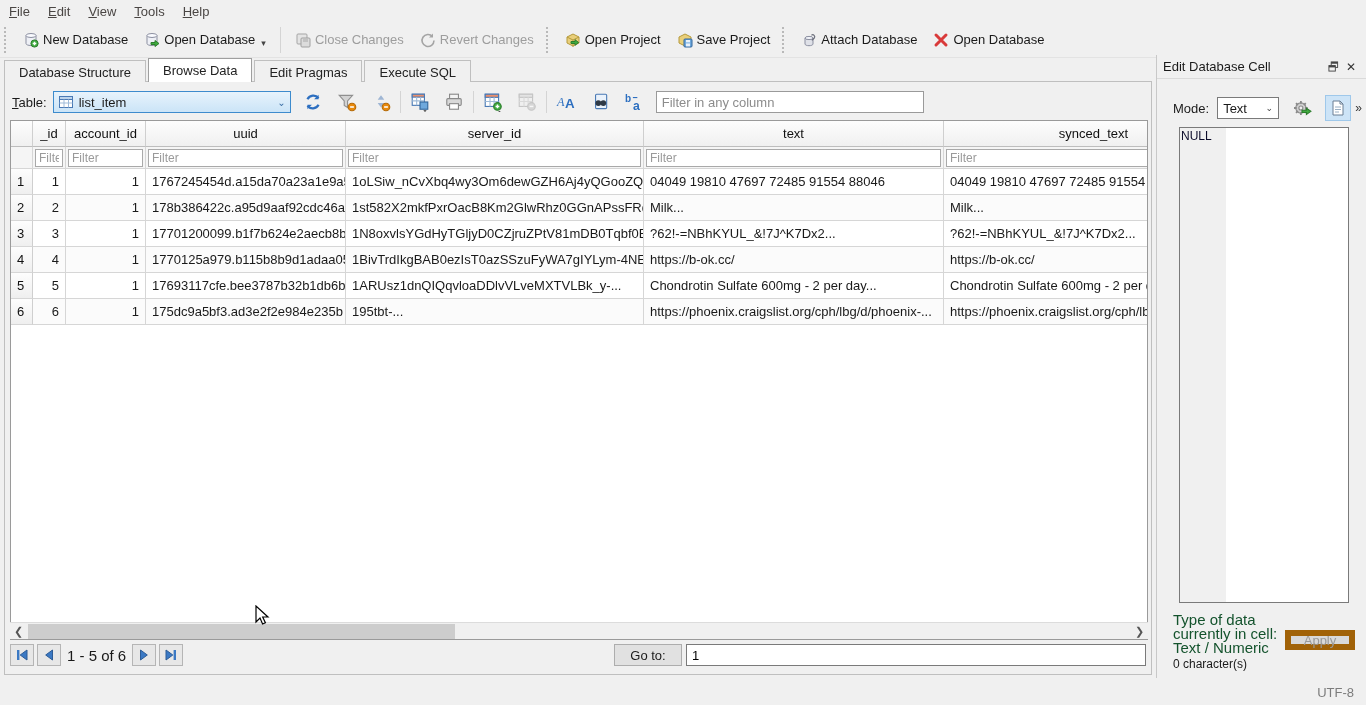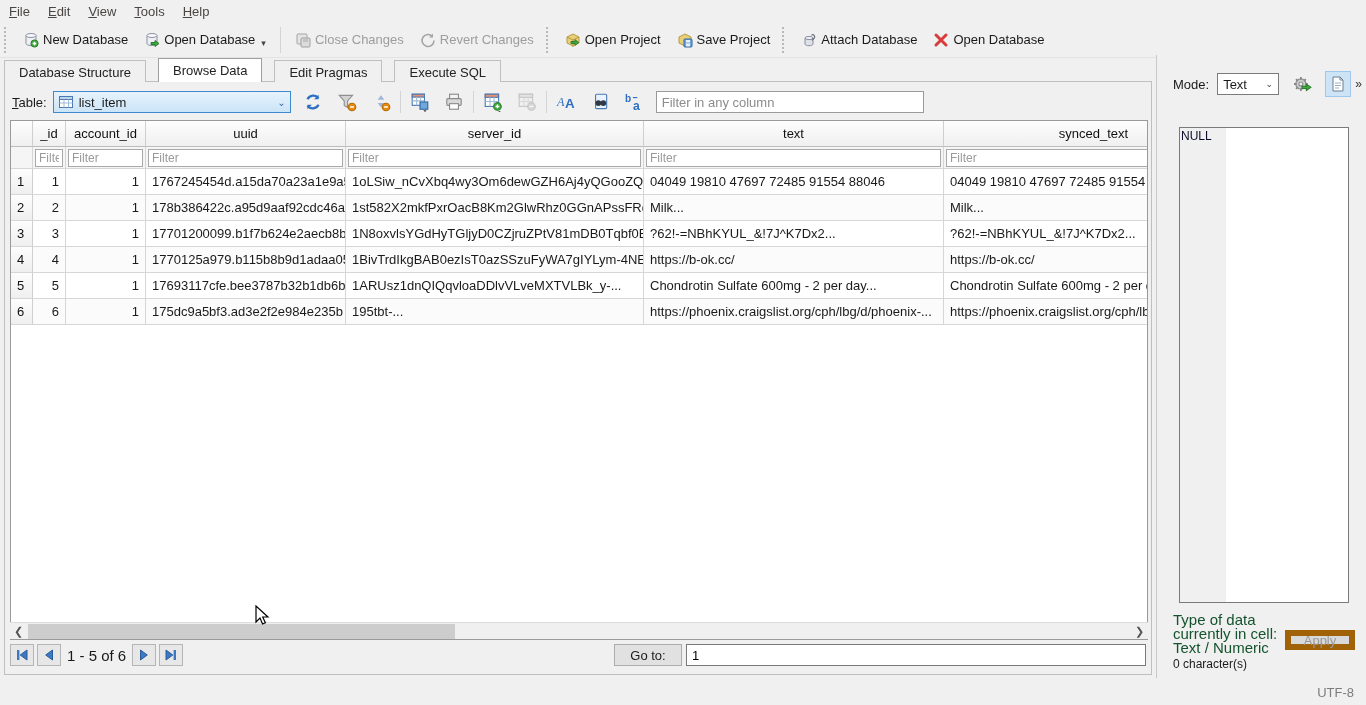--- a/index.html
+++ b/index.html
@@ -20,21 +20,21 @@
   .tb-handle { width:8px; height:26px; border-left:2px dotted #b9b9b9; margin:0 3px 0 4px; }
   .tb-sep { width:1px; height:26px; background:#d4d4d4; margin:0 6px; }
   .tb-btn { display:flex; align-items:center; gap:4px; padding:5px 8px; border-radius:2px; white-space:nowrap; }
   .tb-btn.disabled { color:#9d9d9d; }
   .tb-caret { font-size:9px; color:#444; margin-left:2px; align-self:flex-end; }
   .icon16 { width:16px; height:16px; flex:0 0 16px; }
 
   
   #tabbar { position:absolute; top:58px; left:4px; height:24px; display:flex; align-items:flex-end; z-index:3; }
   .tab { padding:4px 14px 5px 14px; background:#f0f0f0; border:1px solid #bfbfbf;
-    border-bottom:none; margin-right:12px; height:22px; color:#222; }
+    border-bottom:none; margin-right:2px; height:22px; color:#222; }
   .tab.active { background:#ffffff; height:24px; border-color:#9f9f9f; position:relative; z-index:4; }
   #tabpage { position:absolute; top:81px; left:4px; width:1148px; height:594px;
     background:#f0f0f0; border:1px solid #bfbfbf; }
 
   
   #browsebar { position:absolute; top:88px; left:6px; width:1146px; height:28px;
     display:flex; align-items:center; }
   #table-label { margin:0 6px 0 6px; }
   #table-label::first-letter { text-decoration:underline; }
   #table-combo { width:238px; height:22px; border:1px solid #3d8bcd;
@@ -468,20 +468,32 @@
       <svg viewBox="0 0 14 14" width="14" height="14">
           <path d="M2 2v10l6.8-5z" fill="#3b79c4" stroke="#2c5c97"></path>
           <rect x="9.6" y="2" width="2.4" height="10" fill="#3b79c4"></rect>
         </svg>
     </div>
     <div id="goto-btn">Go to:</div>
     <input id="goto-input" value="1" style="">
   </div>
 
   <div id="dock">
+    <div id="dock-title">
+      <span class="t">Edit Database Cell</span>
+      <span class="dock-ic">
+        <svg viewBox="0 0 12 12" width="11" height="11">
+            <rect x="3.5" y="1" width="7" height="6" fill="none" stroke="#444"></rect>
+            <rect x="3.5" y="1" width="7" height="2" fill="#444"></rect>
+            <rect x="1" y="5" width="7" height="6" fill="#f0f0f0" stroke="#444"></rect>
+            <rect x="1" y="5" width="7" height="2" fill="#444"></rect>
+          </svg>
+      </span>
+      <span class="dock-ic">✕</span>
+    </div>
 
     <div id="mode-row">
       <span>Mode:</span>
       <div id="mode-select">
         <span>Text</span>
         <span class="chev">⌄</span>
       </div>
       <div class="mode-btn">
         <svg viewBox="0 0 18 18" width="20" height="20">
             <circle cx="8" cy="9" r="4.6" fill="#cfcfcf" stroke="#8a8a8a"></circle>

